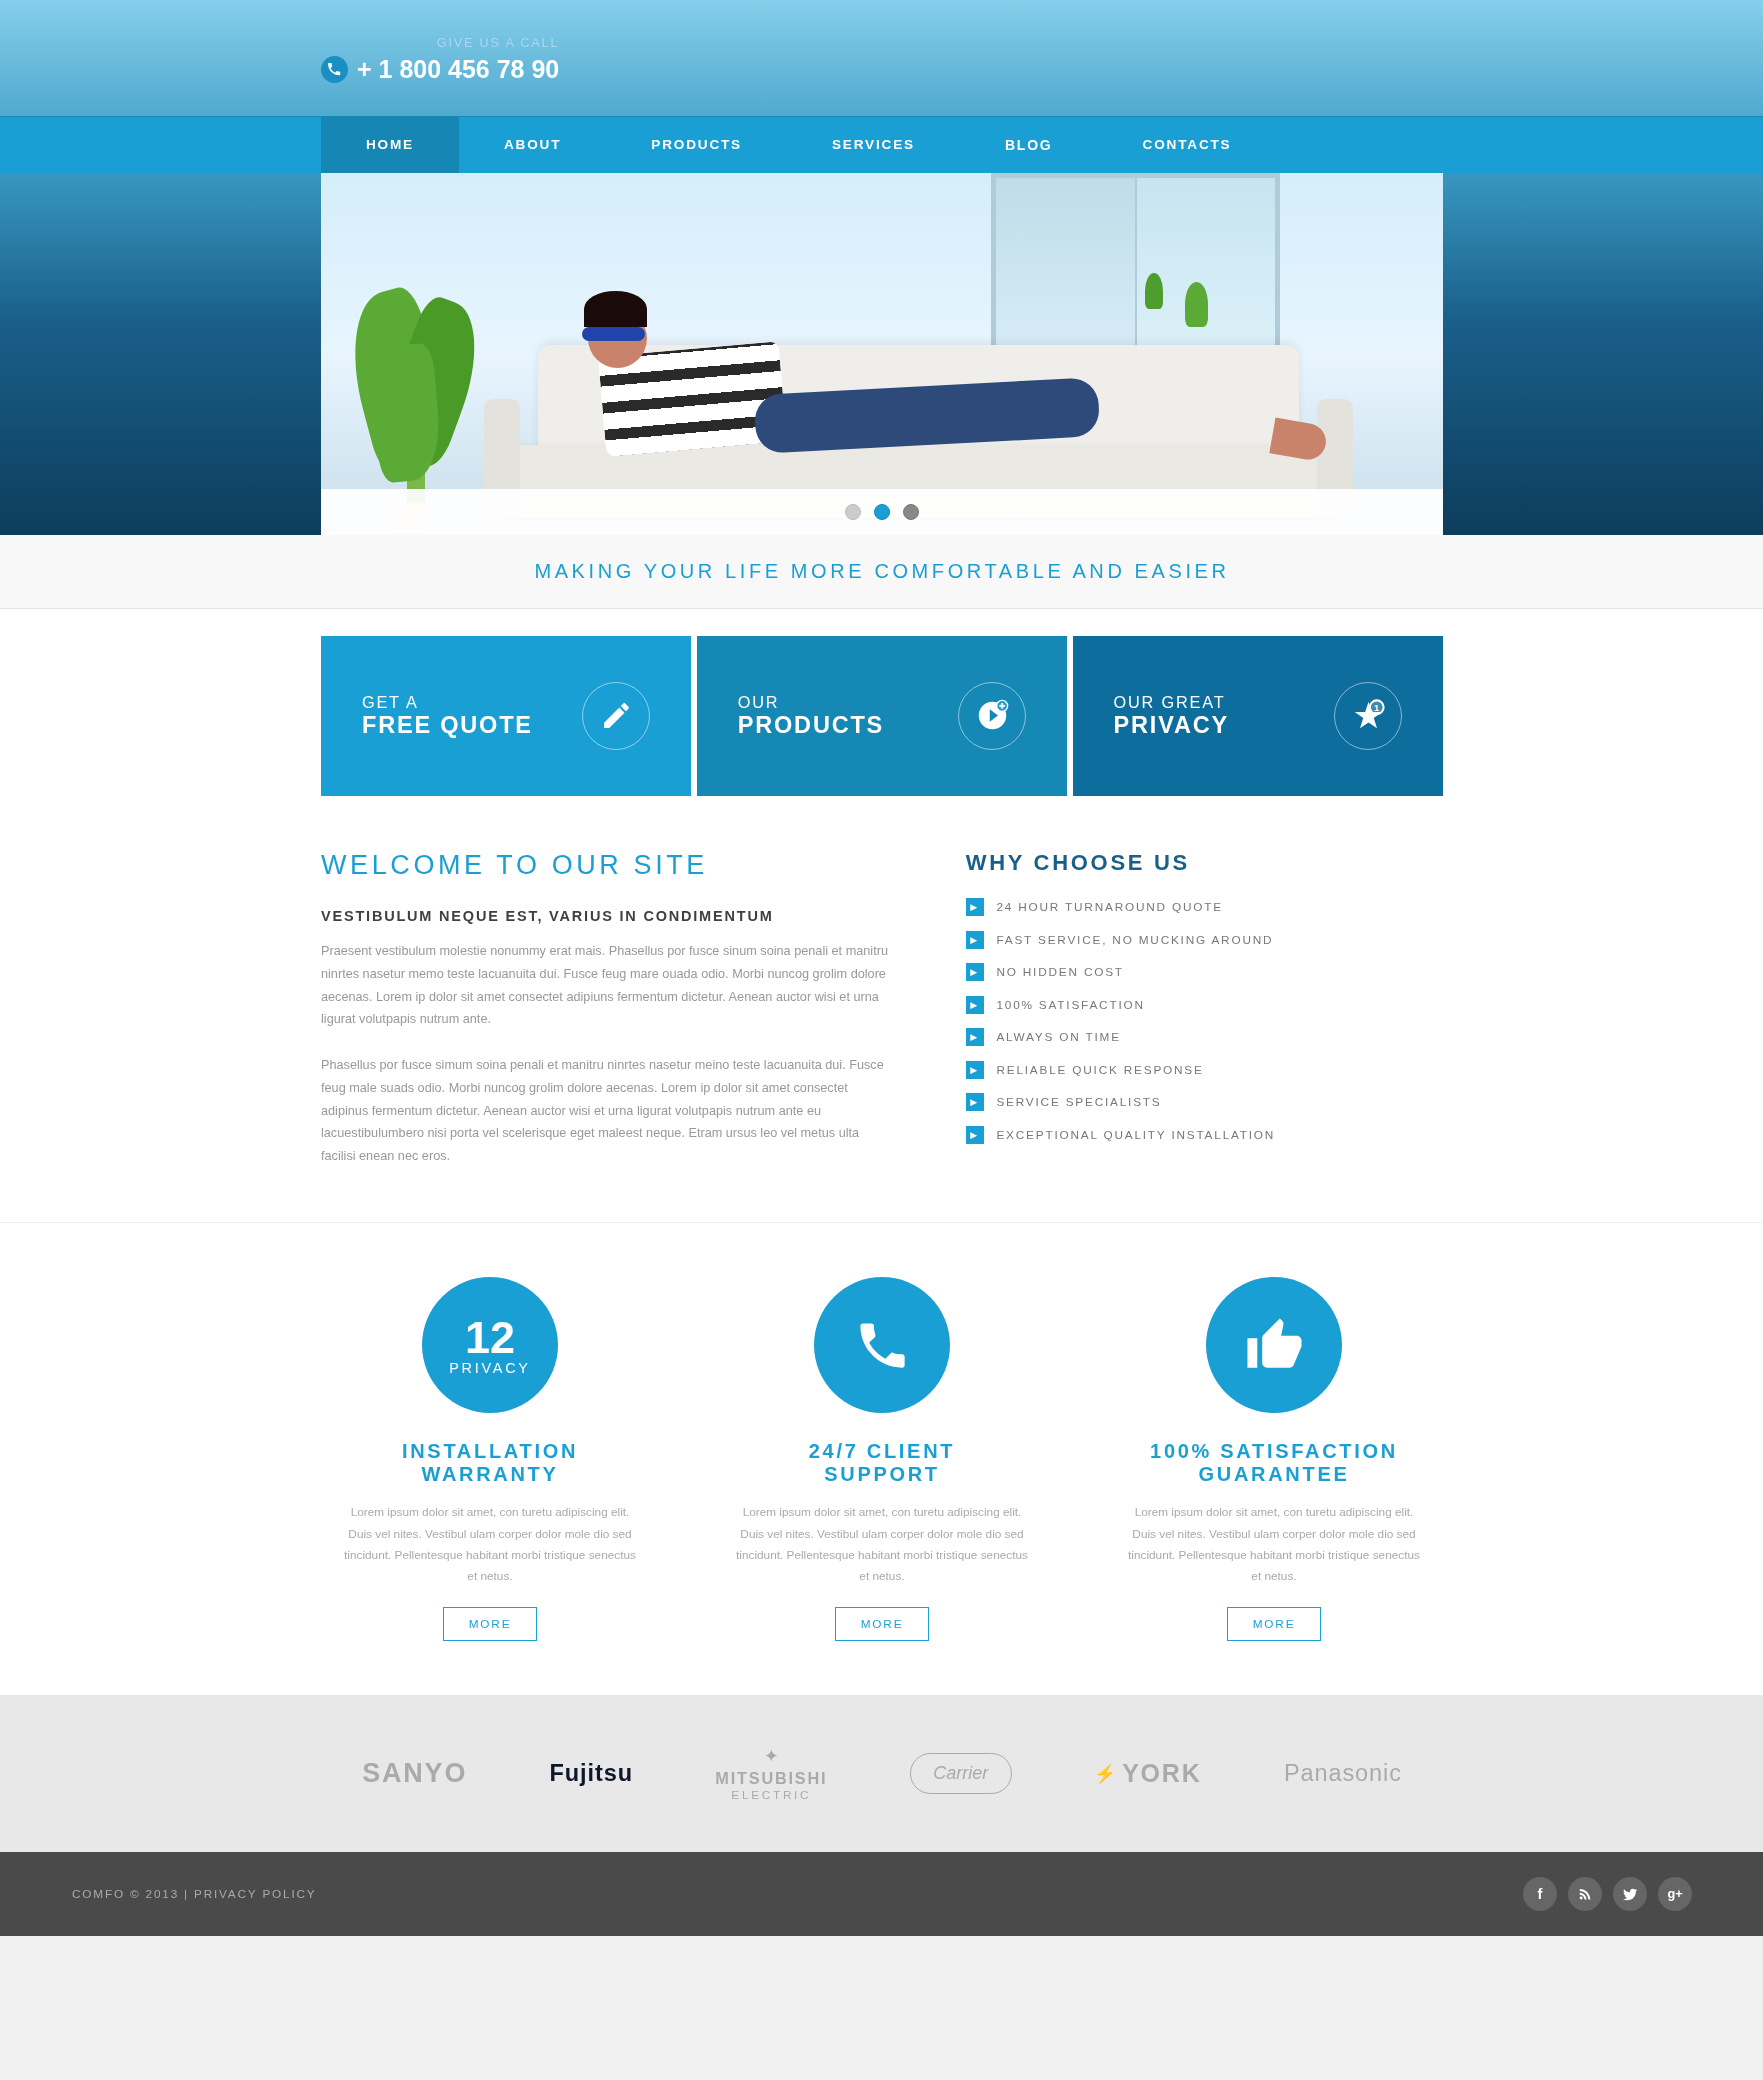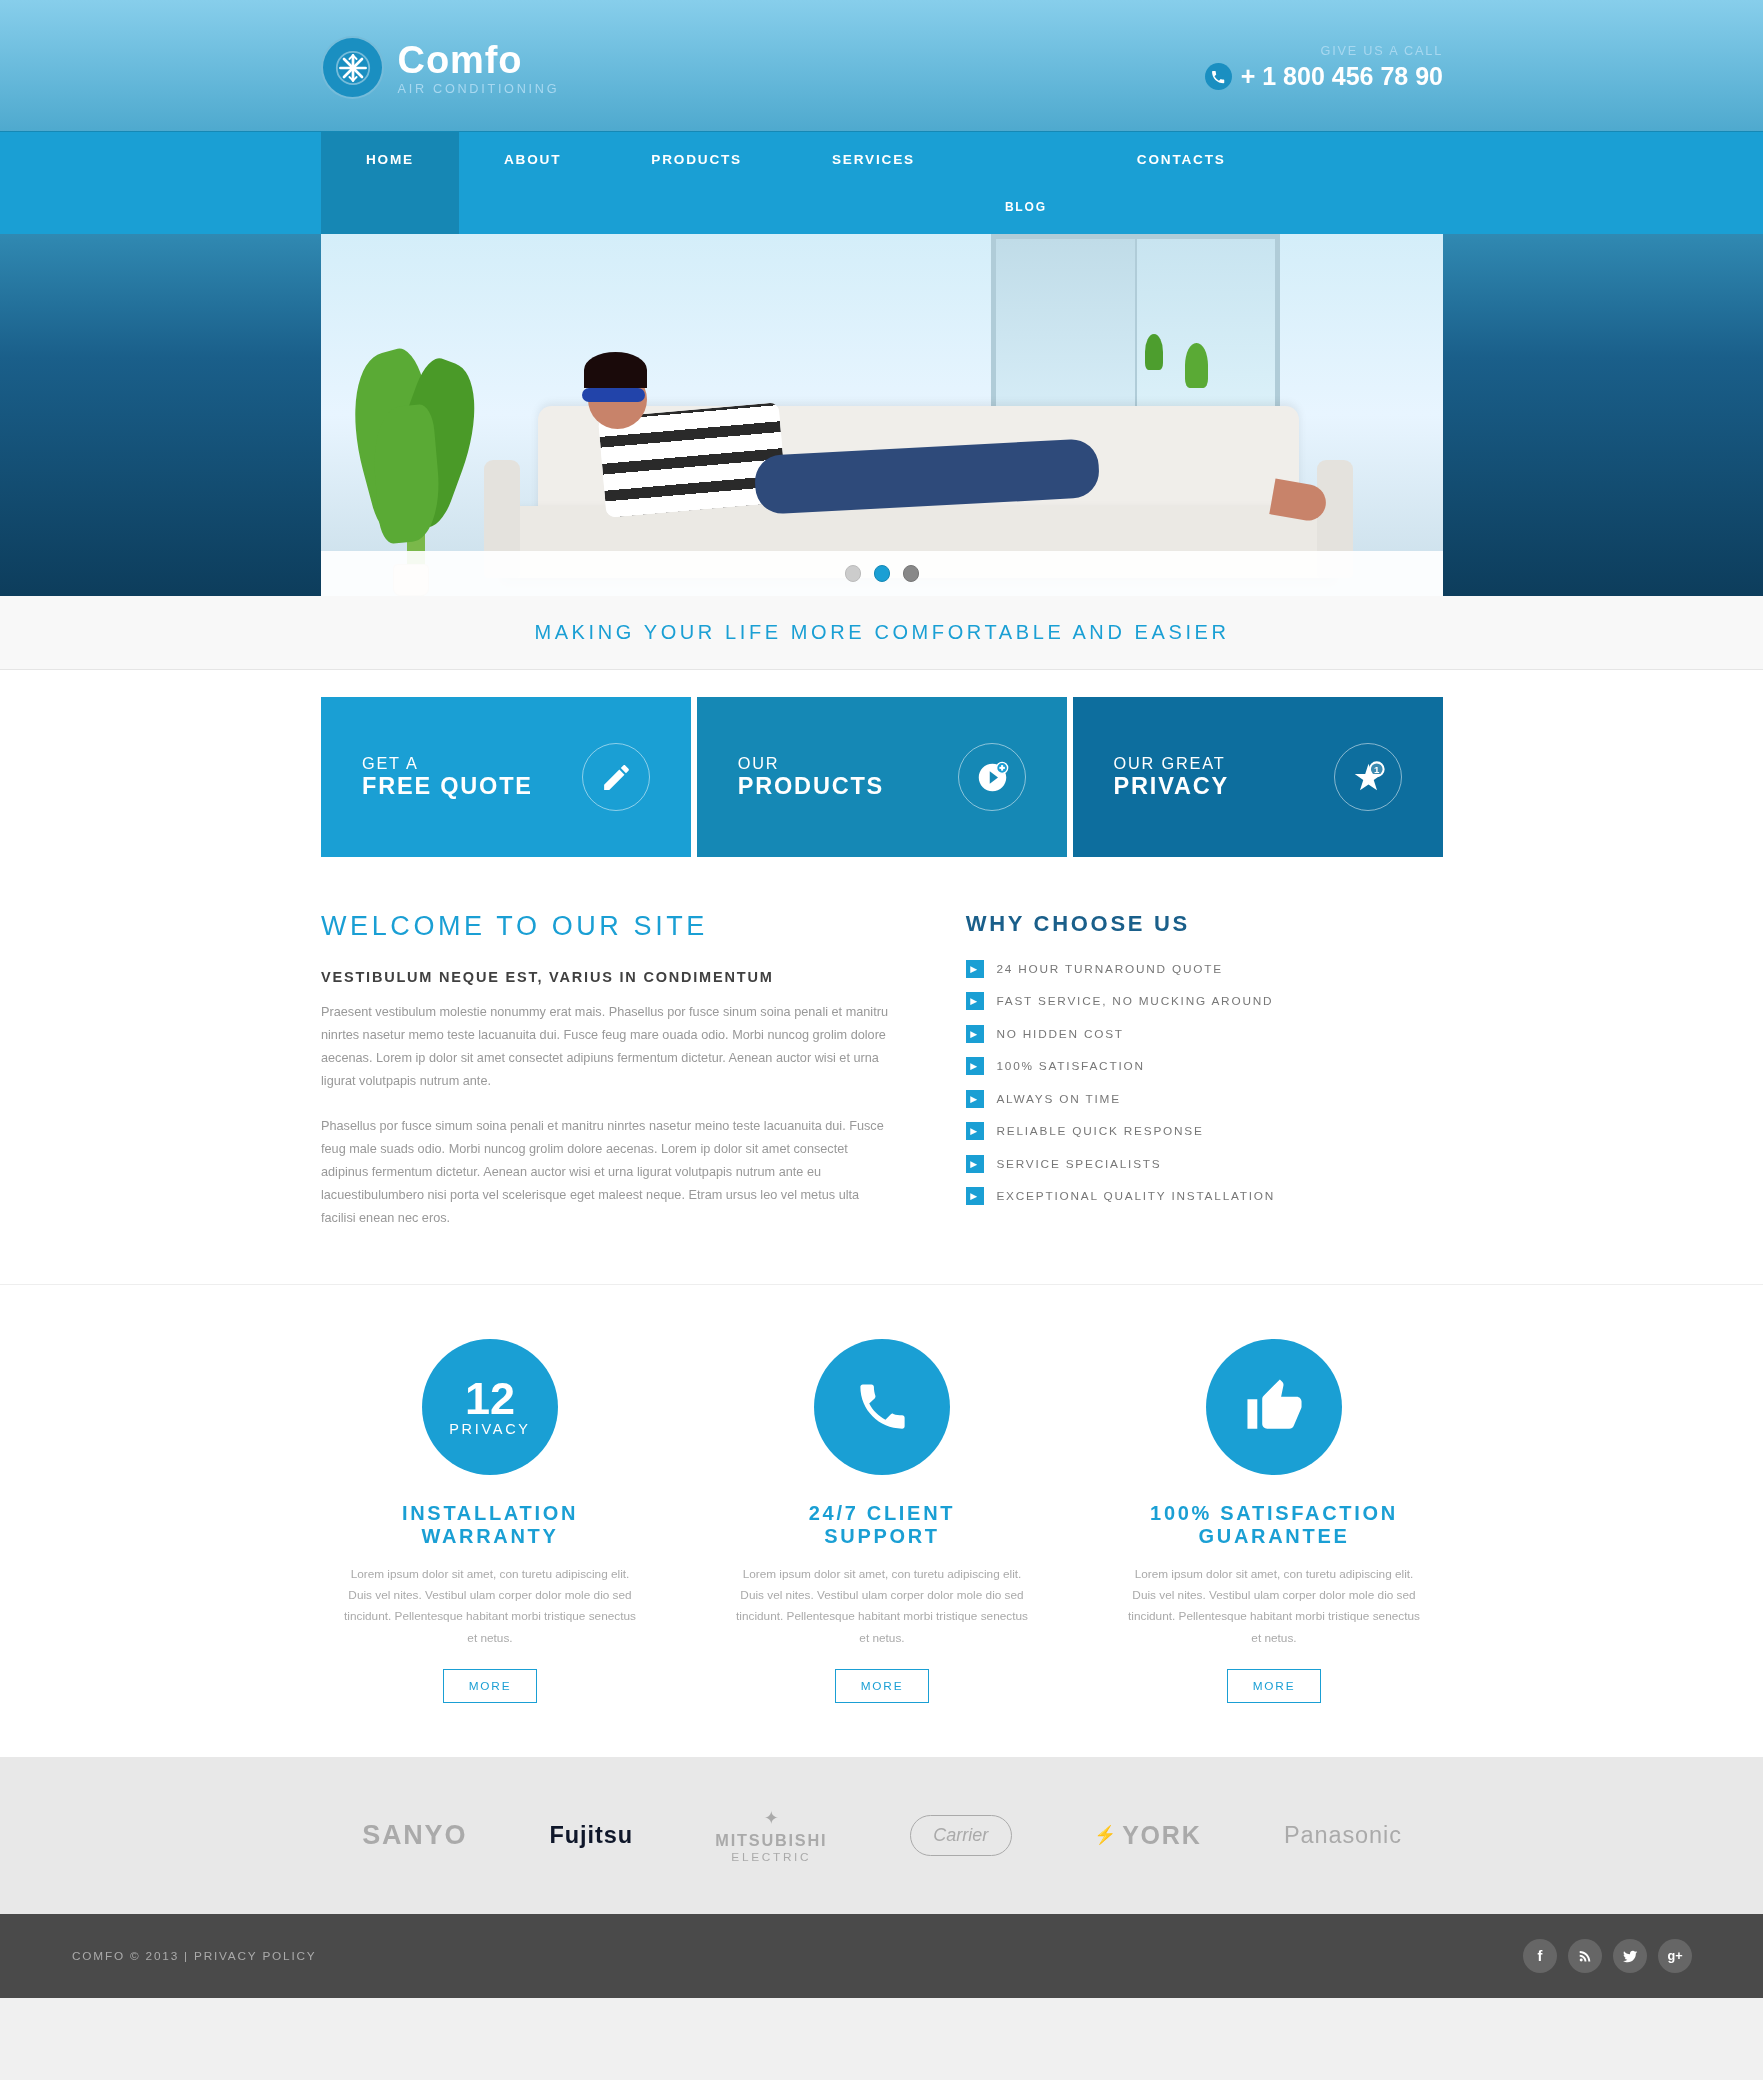--- a/index.html
+++ b/index.html
@@ -104,41 +104,20 @@
   </style>
 </head>
 <body>
 
 <div class="outer-wrapper">
 
   <div class="hero-bg">
     <div style="max-width:1266px;margin:0 auto;padding:36px 72px 0 72px;">
 
       <div style="display:flex;justify-content:space-between;align-items:center;margin-bottom:32px;">
-        <div class="logo">
-          <div class="logo-icon">
-            <svg width="36" height="36" viewBox="0 0 40 40">
-              <circle cx="20" cy="20" r="18" fill="#1a8fc1" stroke="rgba(255,255,255,0.4)" stroke-width="2"></circle>
-
-              <line x1="20" y1="6" x2="20" y2="34" stroke="white" stroke-width="3" stroke-linecap="round"></line>
-              <line x1="6" y1="20" x2="34" y2="20" stroke="white" stroke-width="3" stroke-linecap="round"></line>
-              <line x1="10" y1="10" x2="30" y2="30" stroke="white" stroke-width="3" stroke-linecap="round"></line>
-              <line x1="30" y1="10" x2="10" y2="30" stroke="white" stroke-width="3" stroke-linecap="round"></line>
-
-              <line x1="16" y1="10" x2="20" y2="6" stroke="white" stroke-width="2" stroke-linecap="round"></line>
-              <line x1="24" y1="10" x2="20" y2="6" stroke="white" stroke-width="2" stroke-linecap="round"></line>
-              <line x1="16" y1="30" x2="20" y2="34" stroke="white" stroke-width="2" stroke-linecap="round"></line>
-              <line x1="24" y1="30" x2="20" y2="34" stroke="white" stroke-width="2" stroke-linecap="round"></line>
-            </svg>
-          </div>
-          <div class="logo-text">
-            <h1>Comfo</h1>
-            <p>AIR CONDITIONING</p>
-          </div>
-        </div>
         <div class="phone-area">
           <div class="give-us">GIVE US A CALL</div>
           <div class="phone-number">
             <div class="phone-icon">
               <svg width="16.3" height="16.3" viewBox="0 0 24 24" fill="white">
                 <path d="M6.6 10.8c1.4 2.8 3.8 5.1 6.6 6.6l2.2-2.2c.3-.3.7-.4 1-.2 1.1.4 2.3.6 3.6.6.6 0 1 .4 1 1V20c0 .6-.4 1-1 1-9.4 0-17-7.6-17-17 0-.6.4-1 1-1h3.5c.6 0 1 .4 1 1 0 1.3.2 2.5.6 3.6.1.3 0 .7-.2 1L6.6 10.8z"></path>
               </svg>
             </div>
             <span>+ 1 800 456 78 90</span>
           </div>
@@ -155,21 +134,21 @@
         <li>
           <a href="#" style="display:block;padding:20px 45px;color:white;text-decoration:none;font-size:13.6px;letter-spacing:1.8px;font-weight:bold;">ABOUT</a>
         </li>
         <li>
           <a href="#" style="display:block;padding:20px 45px;color:white;text-decoration:none;font-size:13.6px;letter-spacing:1.8px;font-weight:bold;">PRODUCTS</a>
         </li>
         <li>
           <a href="#" style="display:block;padding:20px 45px;color:white;text-decoration:none;font-size:13.6px;letter-spacing:1.8px;font-weight:bold;">SERVICES</a>
         </li>
         <li>
-          <a href="#" style="display:block;padding:20px 45px;color:white;text-decoration:none;font-size:12px;letter-spacing:1.8px;font-weight:bold;margin-top:48px;">BLOG</a>
+          <a href="#" style="display:block;padding:20px 45px;color:white;text-decoration:none;font-size:14px;letter-spacing:1.8px;font-weight:bold;">BLOG</a>
         </li>
         <li>
           <a href="#" style="display:block;padding:20px 45px;color:white;text-decoration:none;font-size:13.6px;letter-spacing:1.8px;font-weight:bold;">CONTACTS</a>
         </li>
       </ul>
     </div>
 
     <div style="max-width:1266px;margin:0 auto;padding:0 72px;">
       <div class="hero-img-box">
 

